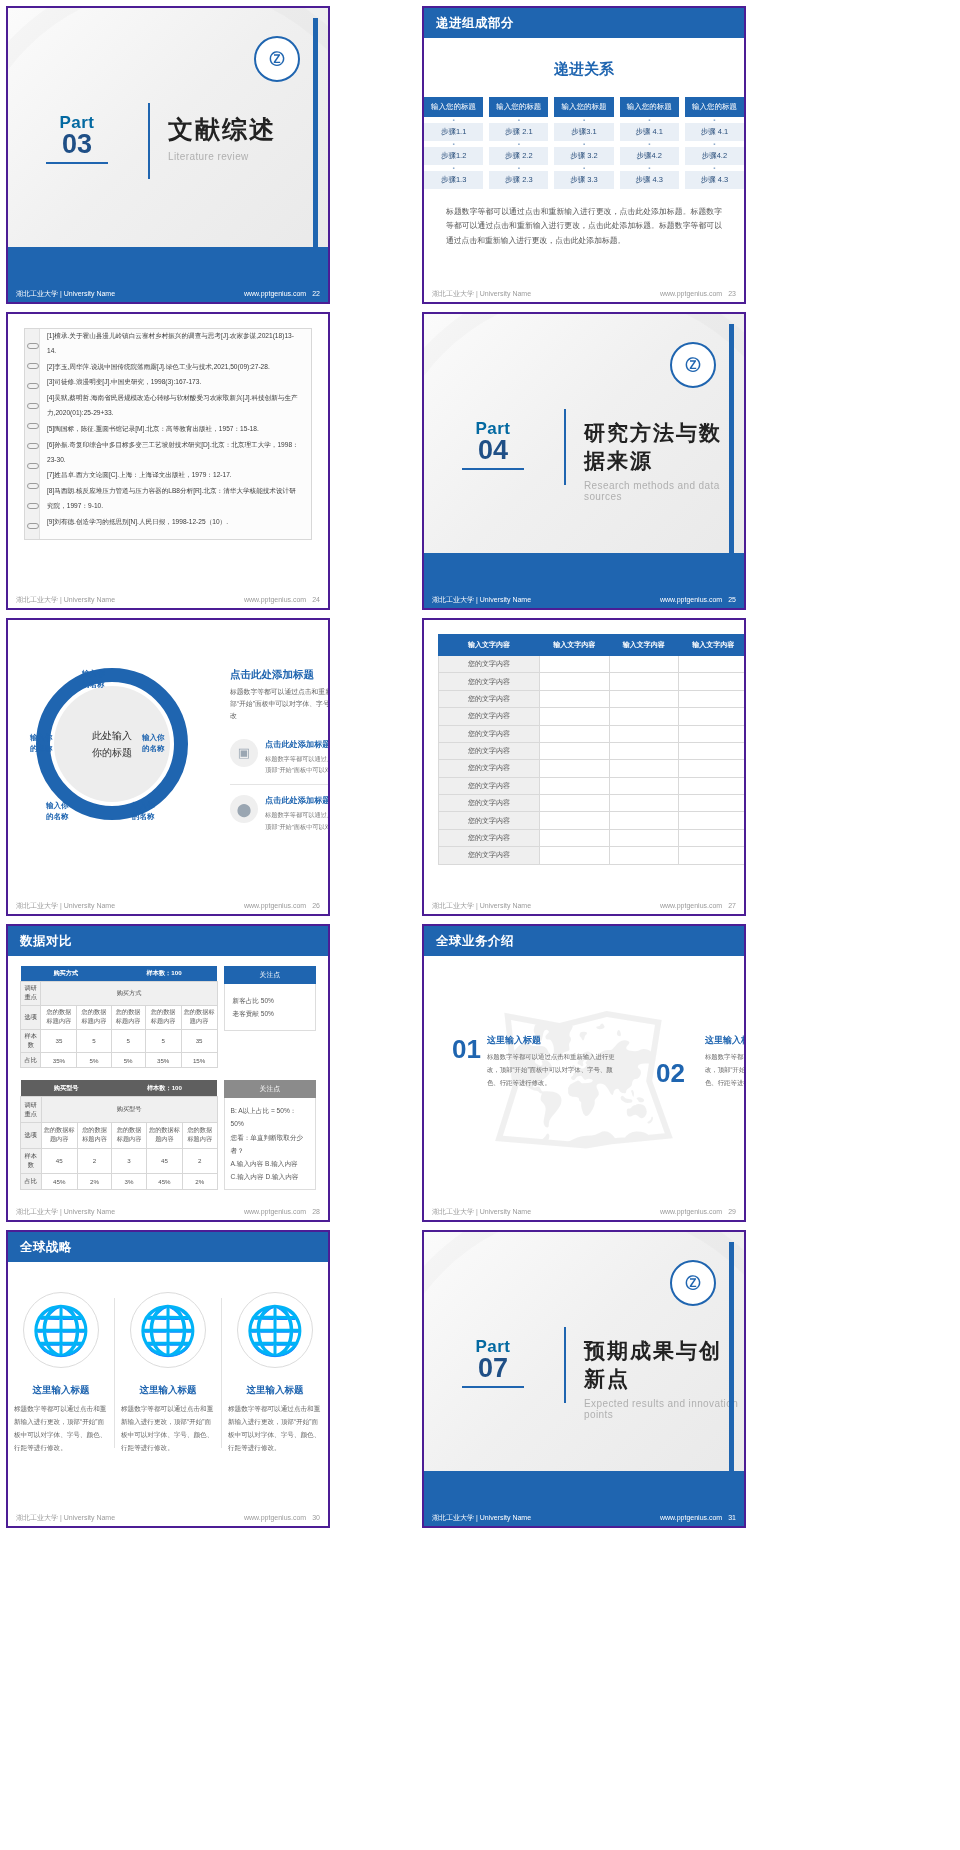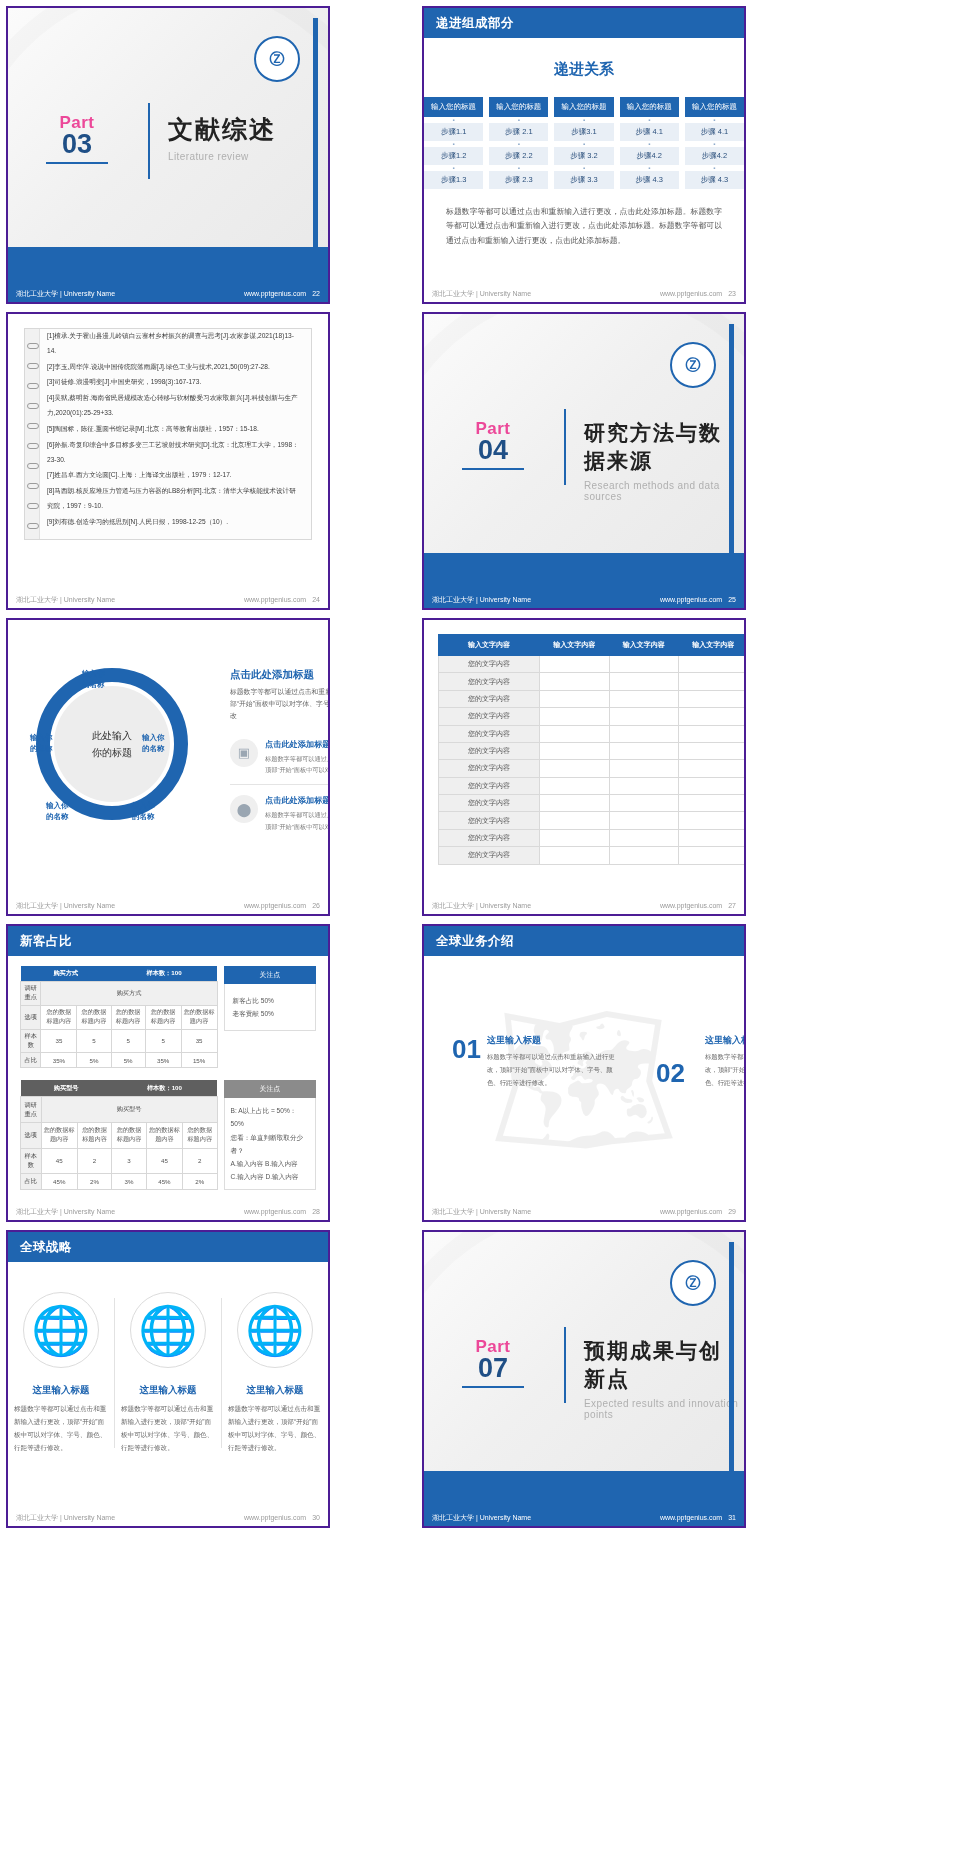--- a/index.html
+++ b/index.html
@@ -11,21 +11,21 @@
   .footer{position:absolute;left:0;right:0;bottom:0;height:17px;background:#1f65b0;color:#fff;display:flex;align-items:center;justify-content:space-between;padding:0 8px;font-size:7px;box-sizing:border-box;}
   .footer.light{background:#fff;color:#9b9b9b;border-top:0;}
   .footer .r{display:flex;align-items:center;gap:6px;}
   .pg{font-size:7px;}
   
   .cover{background:linear-gradient(135deg,#fbfbfb 0%,#f0f0f0 45%,#e8e8e8 100%);position:absolute;inset:0;}
   .cover:before{content:"";position:absolute;width:520px;height:520px;border-radius:50%;border:26px solid rgba(255,255,255,.75);left:-180px;top:-150px;}
   .cover:after{content:"";position:absolute;width:420px;height:420px;border-radius:50%;border:18px solid rgba(0,0,0,.02);left:-60px;top:-40px;}
   .coverInner{position:absolute;inset:10px 10px 27px 10px;background:transparent;}
   .partbox{position:absolute;left:38px;top:105px;text-align:center;}
-  .partbox .pw{font-size:17px;font-weight:bold;color:#ec4899;letter-spacing:.5px;}
+  .partbox .pw{font-size:17px;font-weight:bold;color:#0369a1;letter-spacing:.5px;}
   .partbox .pn{font-size:27px;font-weight:bold;color:#1f4f86;line-height:1;margin-top:-2px;}
   .partbox .underline{width:62px;height:2px;background:#1f65b0;margin-top:4px;}
   .vline{position:absolute;left:140px;top:95px;width:2px;height:76px;background:#1f65b0;}
   .ctitle{position:absolute;left:160px;top:105px;}
   .ctitle .zh{font-size:25px;font-weight:bold;color:#222;letter-spacing:2px;}
   .ctitle .en{font-size:10px;color:#b0b0b0;margin-top:5px;letter-spacing:.4px;}
   .blueband{position:absolute;left:0;right:0;bottom:17px;height:38px;background:#1f65b0;}
   .blueband2{position:absolute;right:10px;top:10px;bottom:27px;width:5px;background:#1f65b0;}
   .logo{position:absolute;right:28px;top:28px;width:42px;height:42px;border-radius:50%;border:2px solid #1f65b0;display:flex;align-items:center;justify-content:center;color:#1f65b0;font-size:8px;font-weight:bold;background:#fff;}
   .logo span{font-size:15px;font-family:"Liberation Serif",serif;}
@@ -375,21 +375,21 @@
     <div class="footer light">
       <span>湖北工业大学 | University Name</span>
       <span class="r">
         <span>www.pptgenius.com</span>
         <span class="pg">27</span>
       </span>
     </div>
   </div>
 
   <div class="slide">
-    <div class="hdr">新客占比</div>
+    <div class="hdr">数据对比</div>
     <div class="dc">
 
       <div class="dcRow">
         <table class="dcTbl" style="width:252px">
           <tbody>
               <tr>
             <th colspan="3">购买方式</th>
             <th colspan="3">样本数：100</th>
           </tr>
           <tr>

